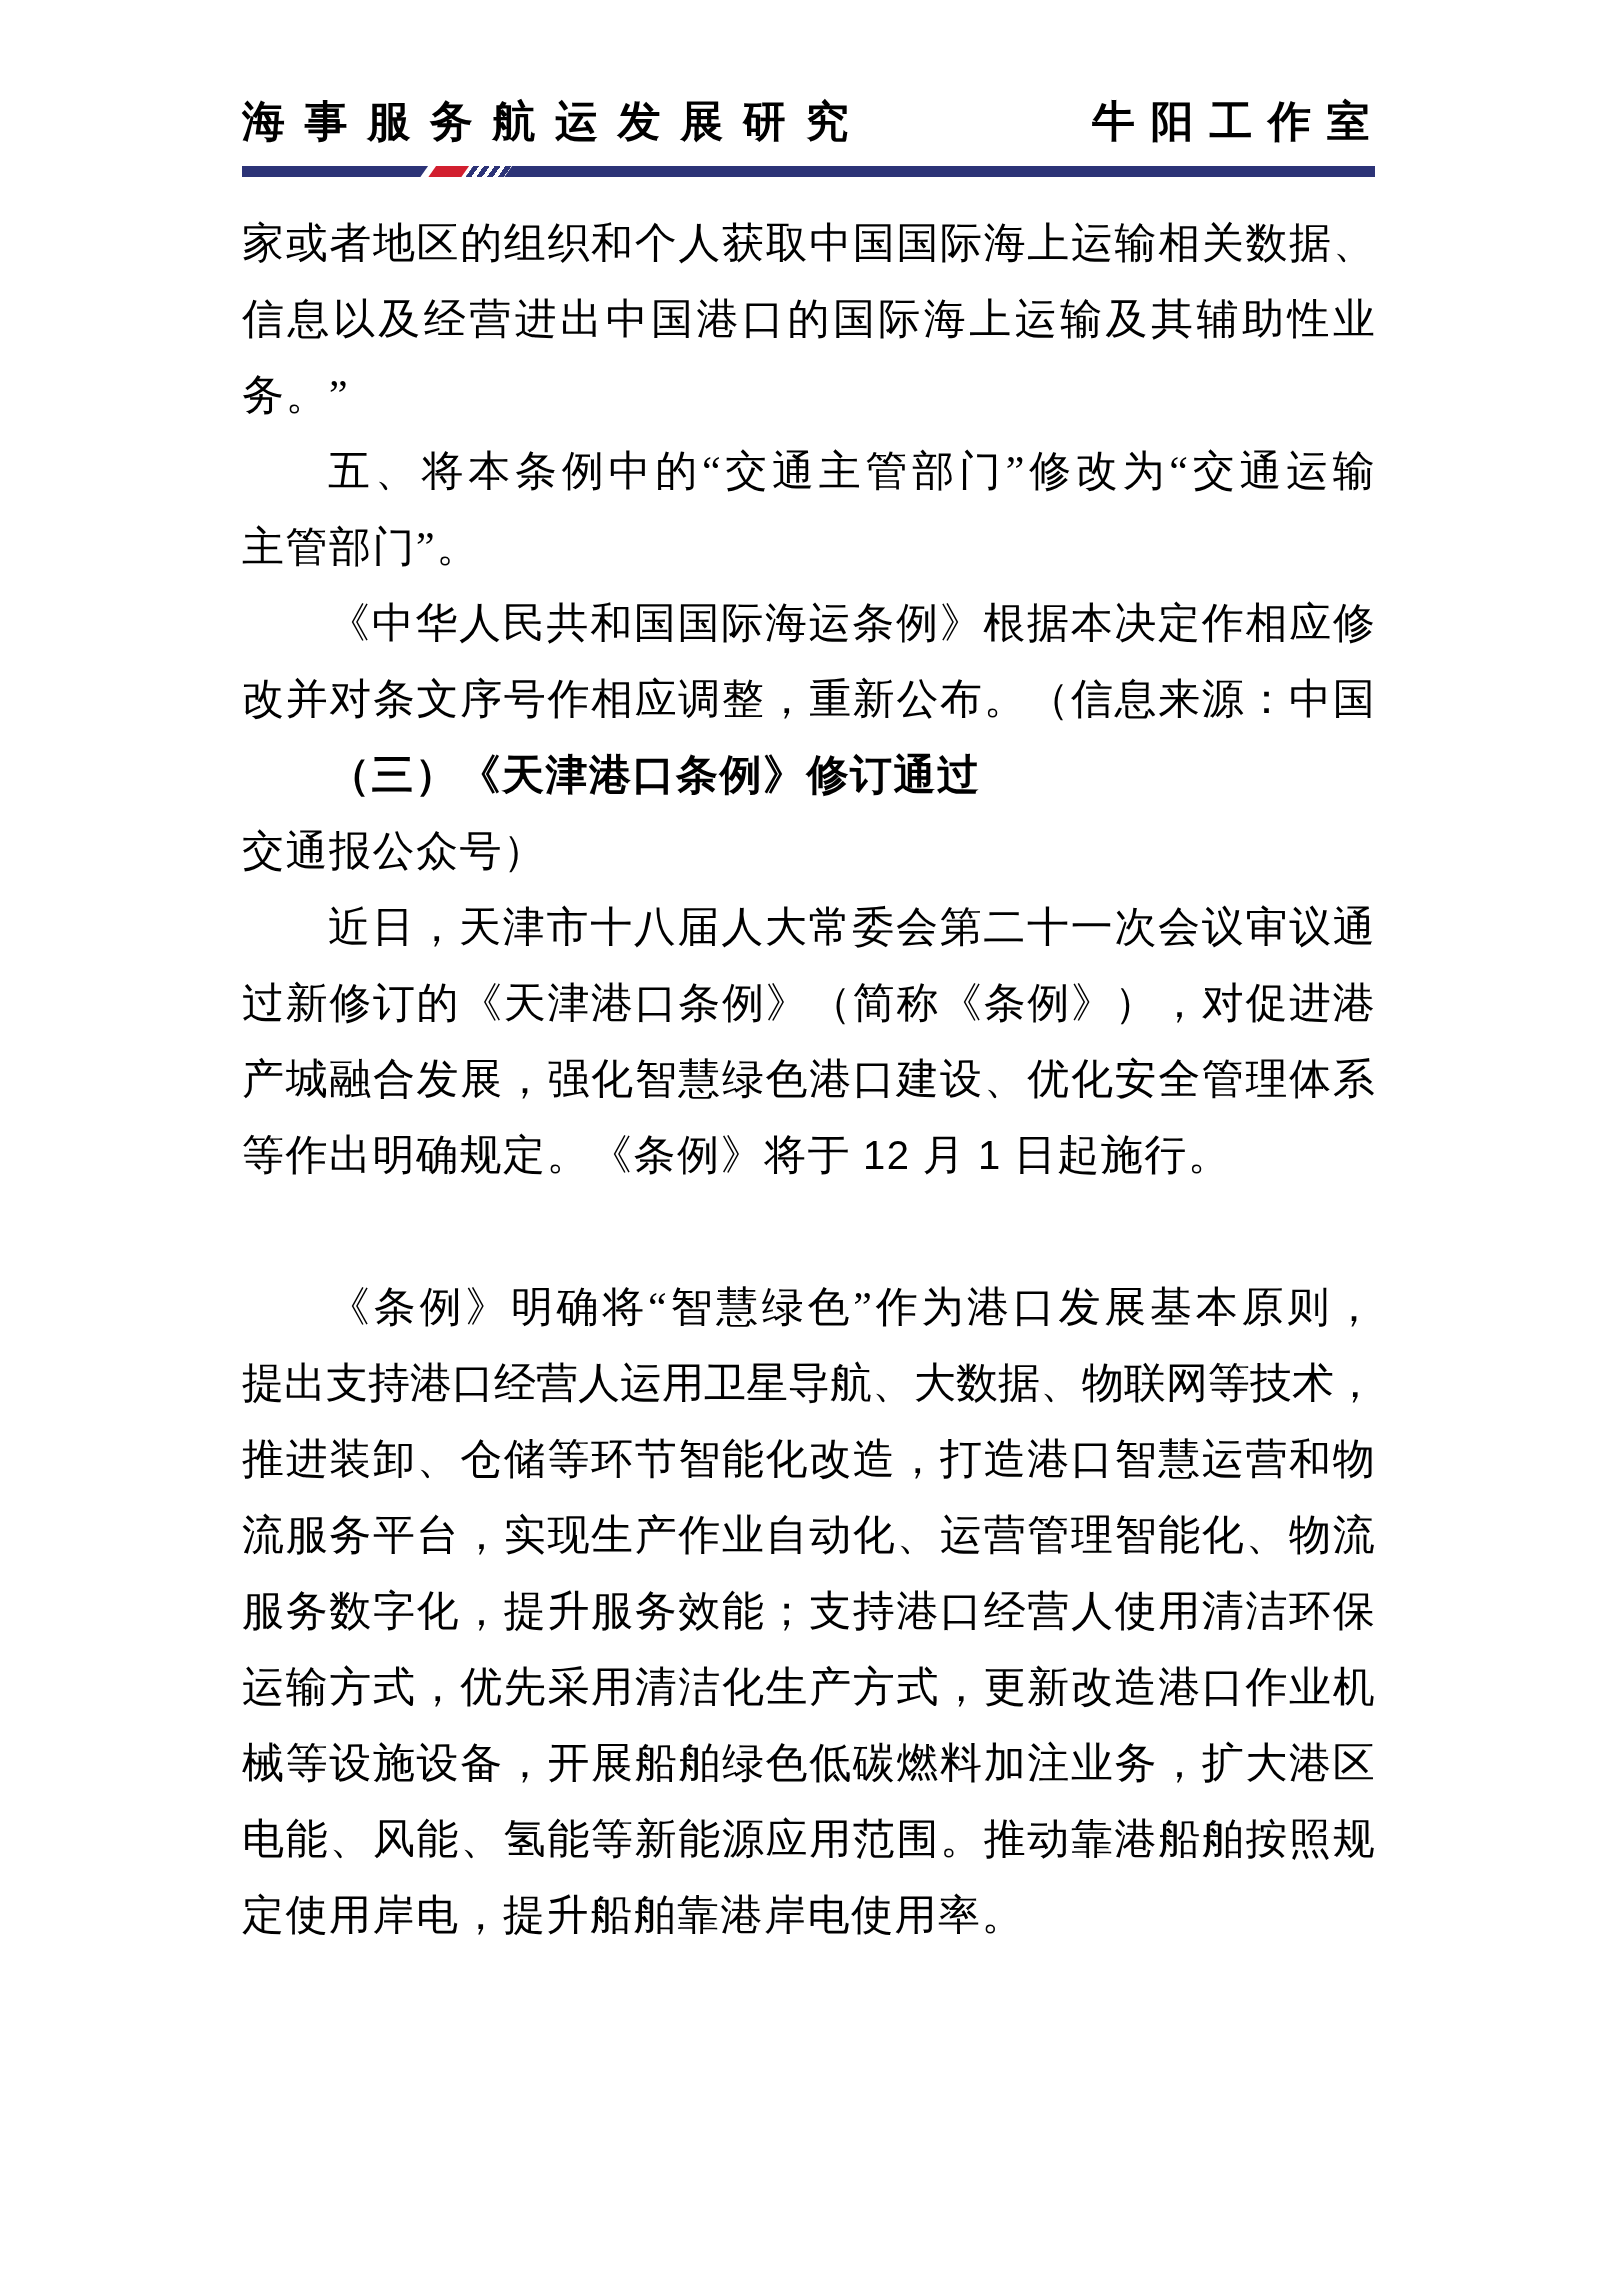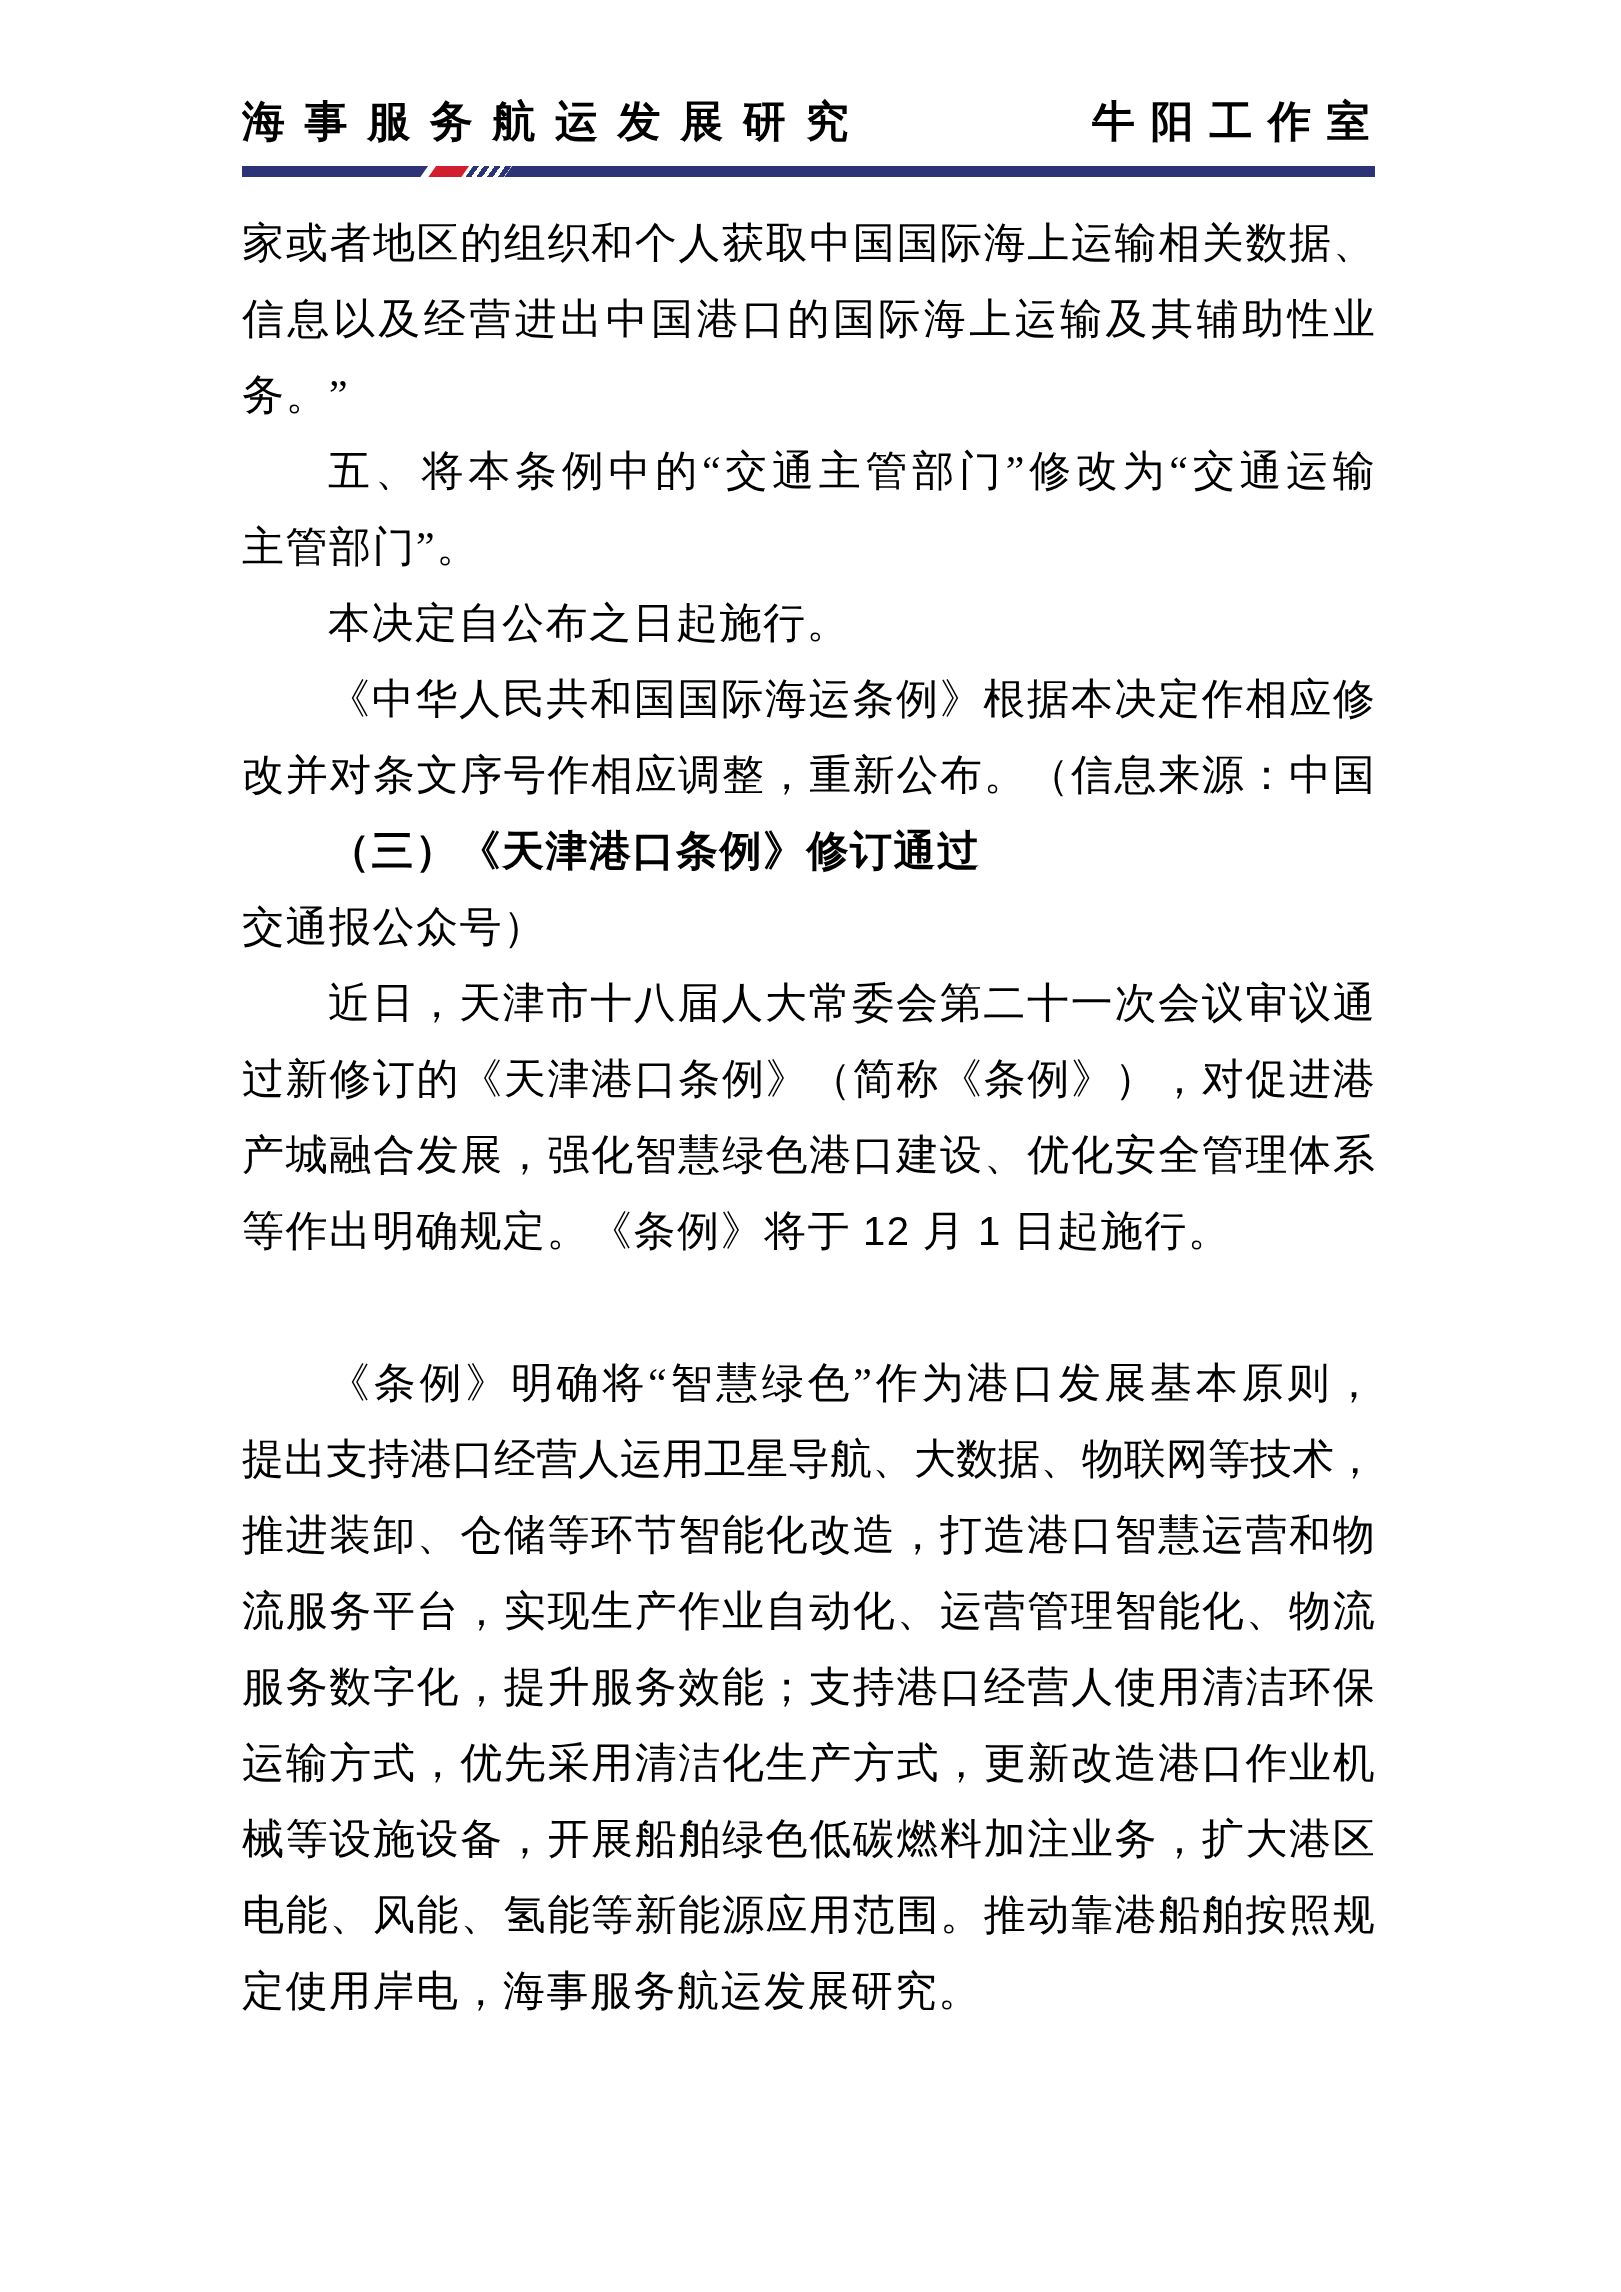--- a/index.html
+++ b/index.html
@@ -147,21 +147,20 @@
         <span>修</span>
         <span>改</span>
         <span>为</span>
         <span>“</span>
         <span>交</span>
         <span>通</span>
         <span>运</span>
         <span>输</span>
       </div>
       <div class="line">主管部门”。</div>
-      <div class="line indent">本决定自公布之日起施行。</div>
       <div class="line jfy indent">
         <span>《</span>
         <span>中</span>
         <span>华</span>
         <span>人</span>
         <span>民</span>
         <span>共</span>
         <span>和</span>
         <span>国</span>
         <span>国</span>
@@ -511,17 +510,17 @@
         <span>推</span>
         <span>动</span>
         <span>靠</span>
         <span>港</span>
         <span>船</span>
         <span>舶</span>
         <span>按</span>
         <span>照</span>
         <span>规</span>
       </div>
-      <div class="line">定使用岸电，海事服务航运发展研究。</div>
+      <div class="line">定使用岸电，提升船舶靠港岸电使用率。</div>
     </div>
 
 </div>
 
 
 </body></html>

